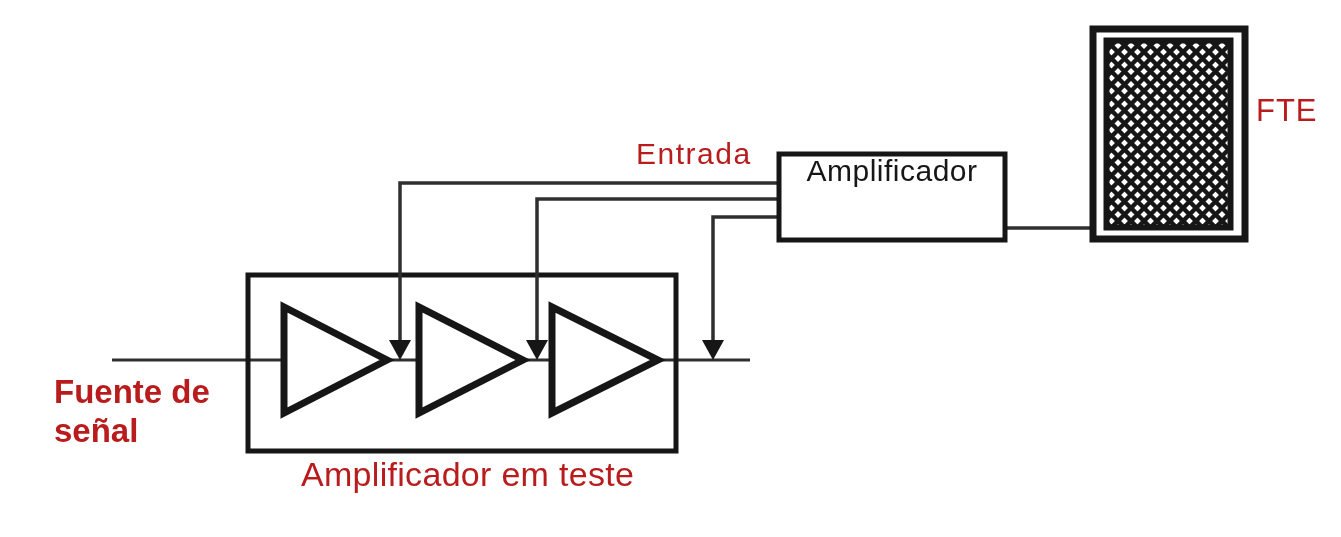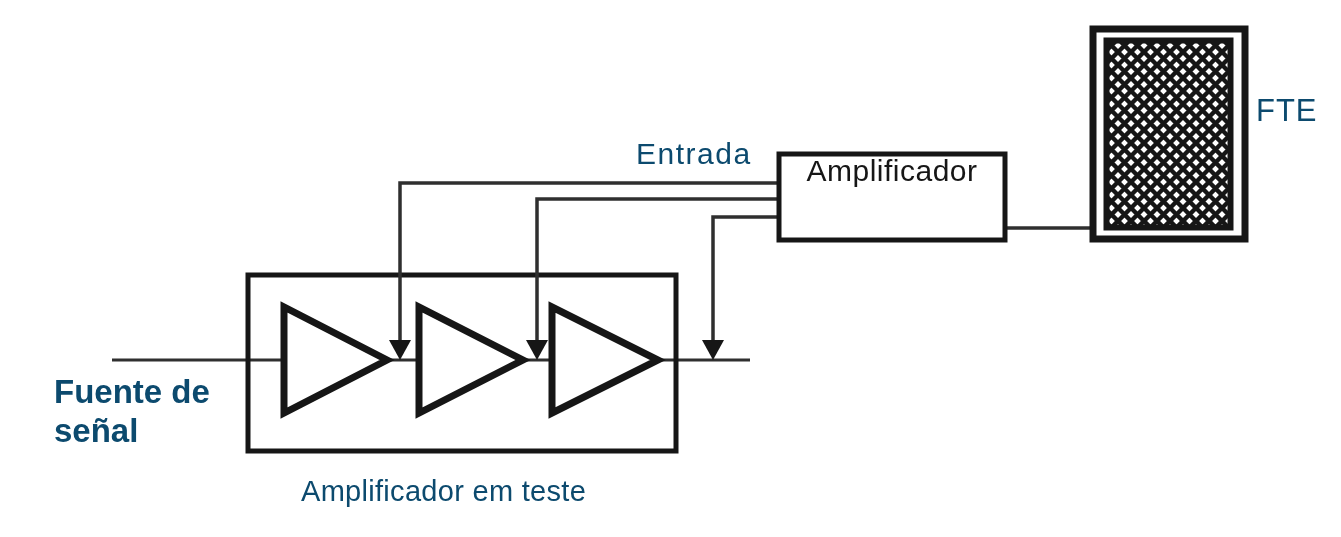--- a/index.html
+++ b/index.html
@@ -13,21 +13,21 @@
     color: #161616;
     overflow: hidden;
   }
   .shapes {
     position: absolute;
     inset: 0;
   }
   .label {
     position: absolute;
     white-space: pre;
-    color: #0c4a6e;
+    color: #b91c1c;
   }
   .source-label {
     left: 54px; top: 372px;
     font-size: 33px;
     font-weight: bold;
     line-height: 39px;
   }
   .entrada-label {
     left: 636px; top: 137px;
     font-size: 30px;
@@ -45,23 +45,22 @@
     font-size: 30px;
     letter-spacing: 0.5px;
   }
   .fte-label {
     left: 1256px; top: 93px;
     font-size: 31px;
     letter-spacing: 1px;
   }
   .caption-label {
     left: 301px; top: 455px;
-    font-size: 29px;
+    font-size: 34px;
     letter-spacing: 0.3px;
-    margin-top: 20px;
   }
 </style>
 </head>
 <body>
 
 <div class="canvas">
 
   <svg class="shapes" width="1341" height="537" viewBox="0 0 1341 537" xmlns="http://www.w3.org/2000/svg">
     <defs>
       <pattern id="crosshatch" width="13" height="13" patternUnits="userSpaceOnUse">

